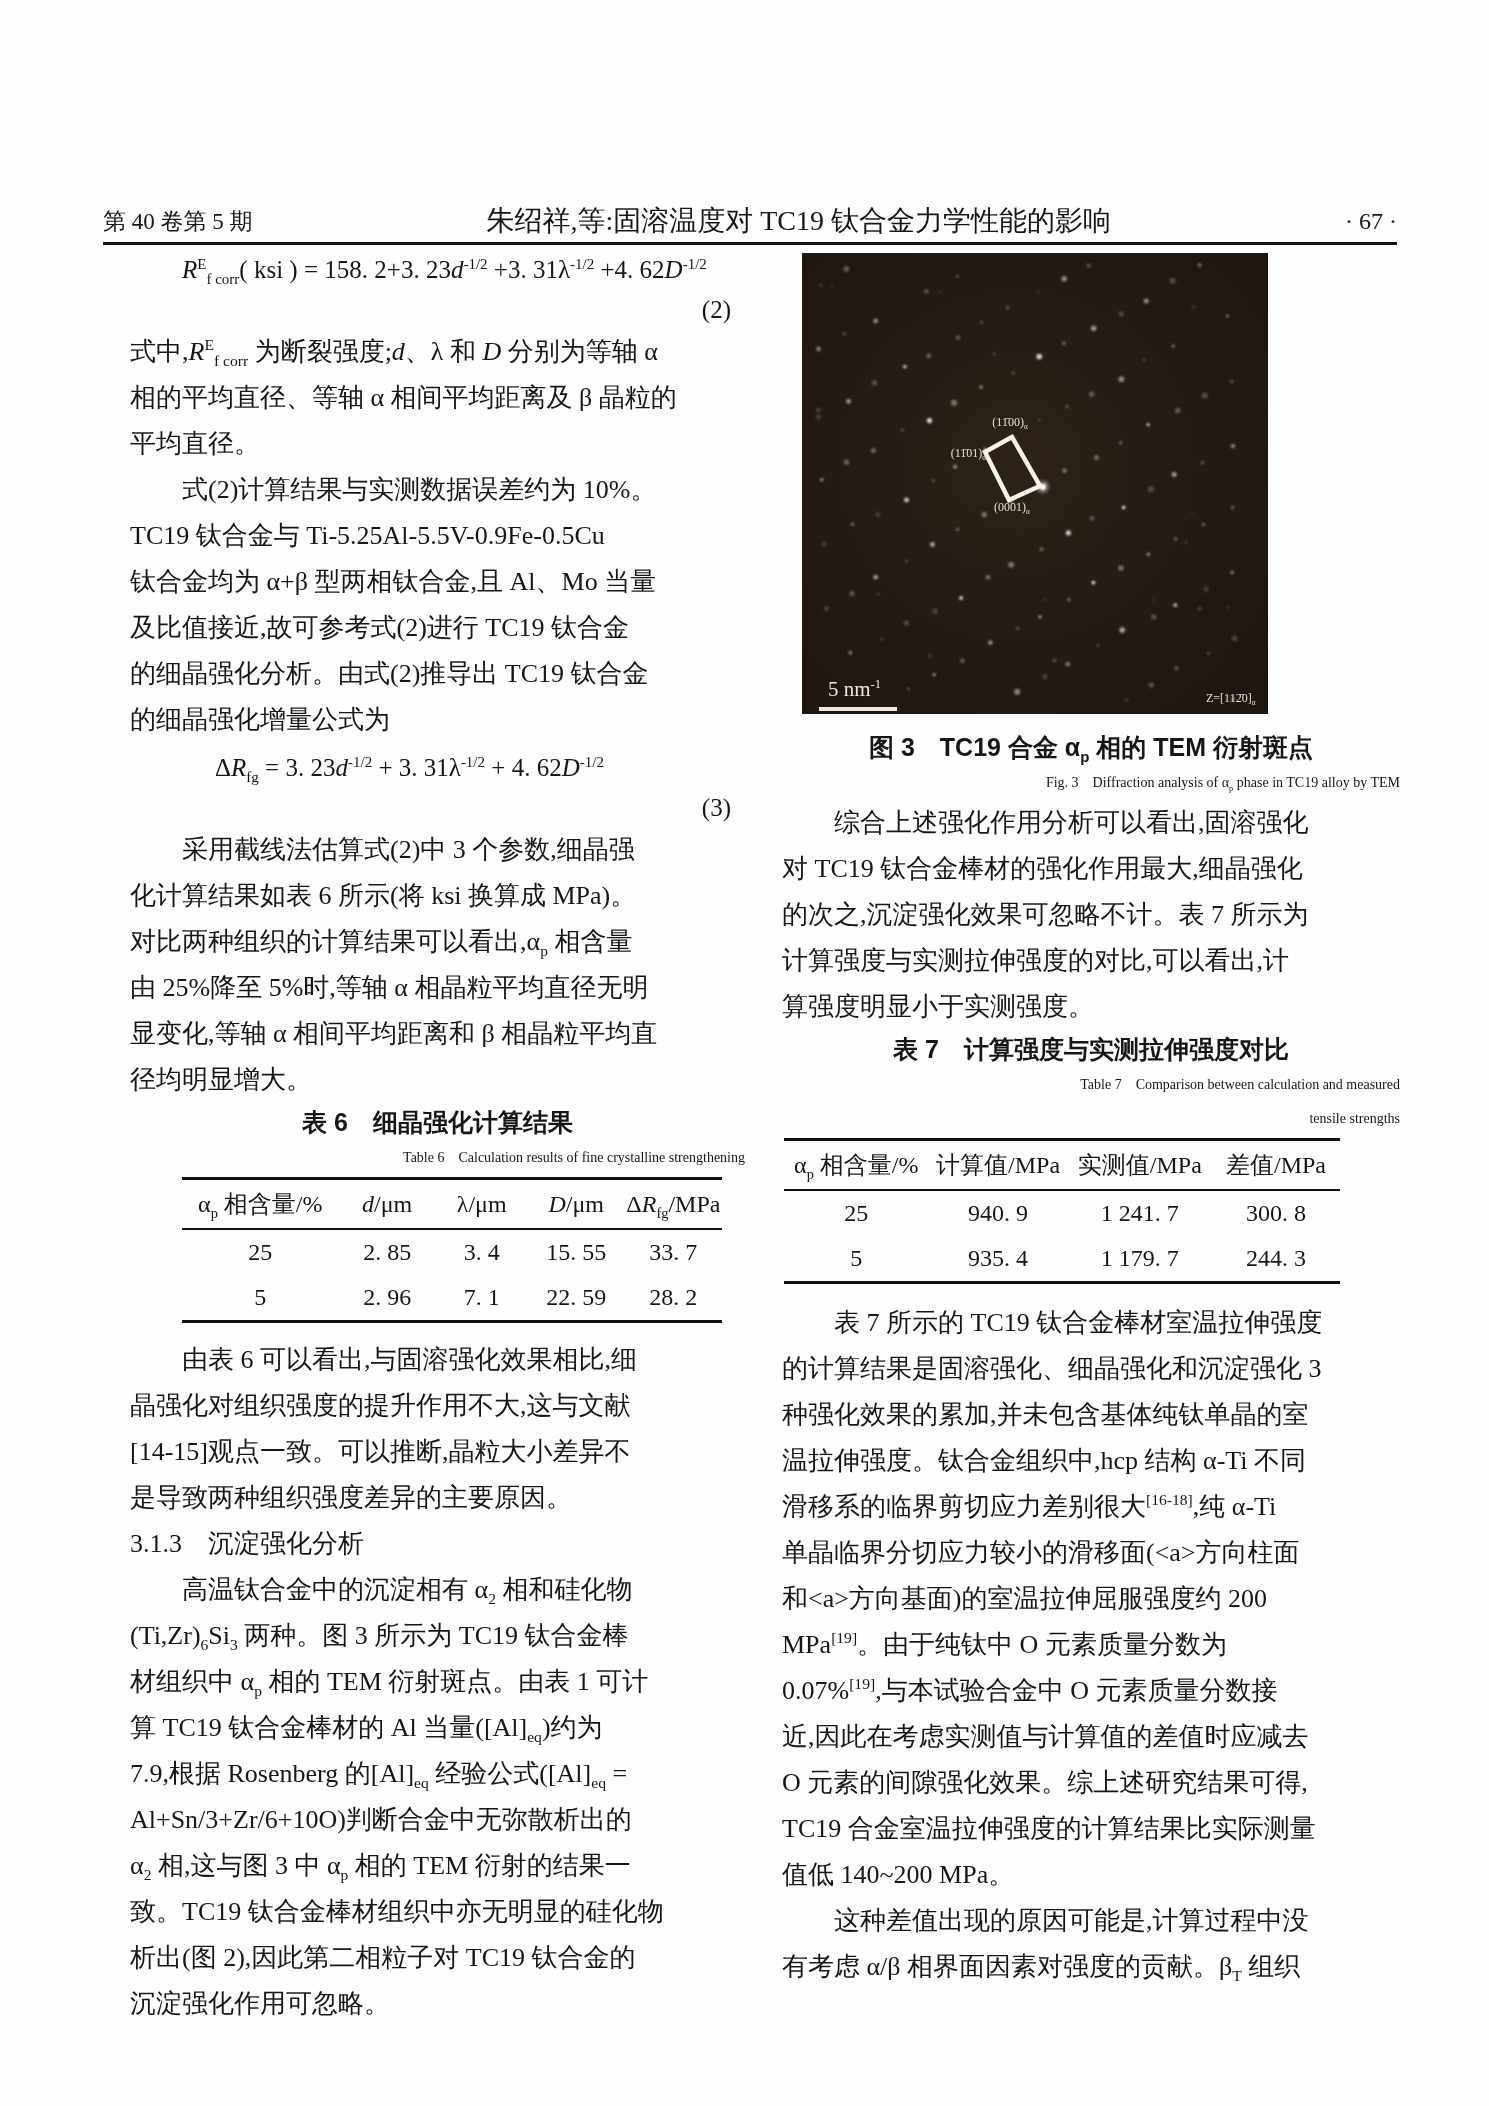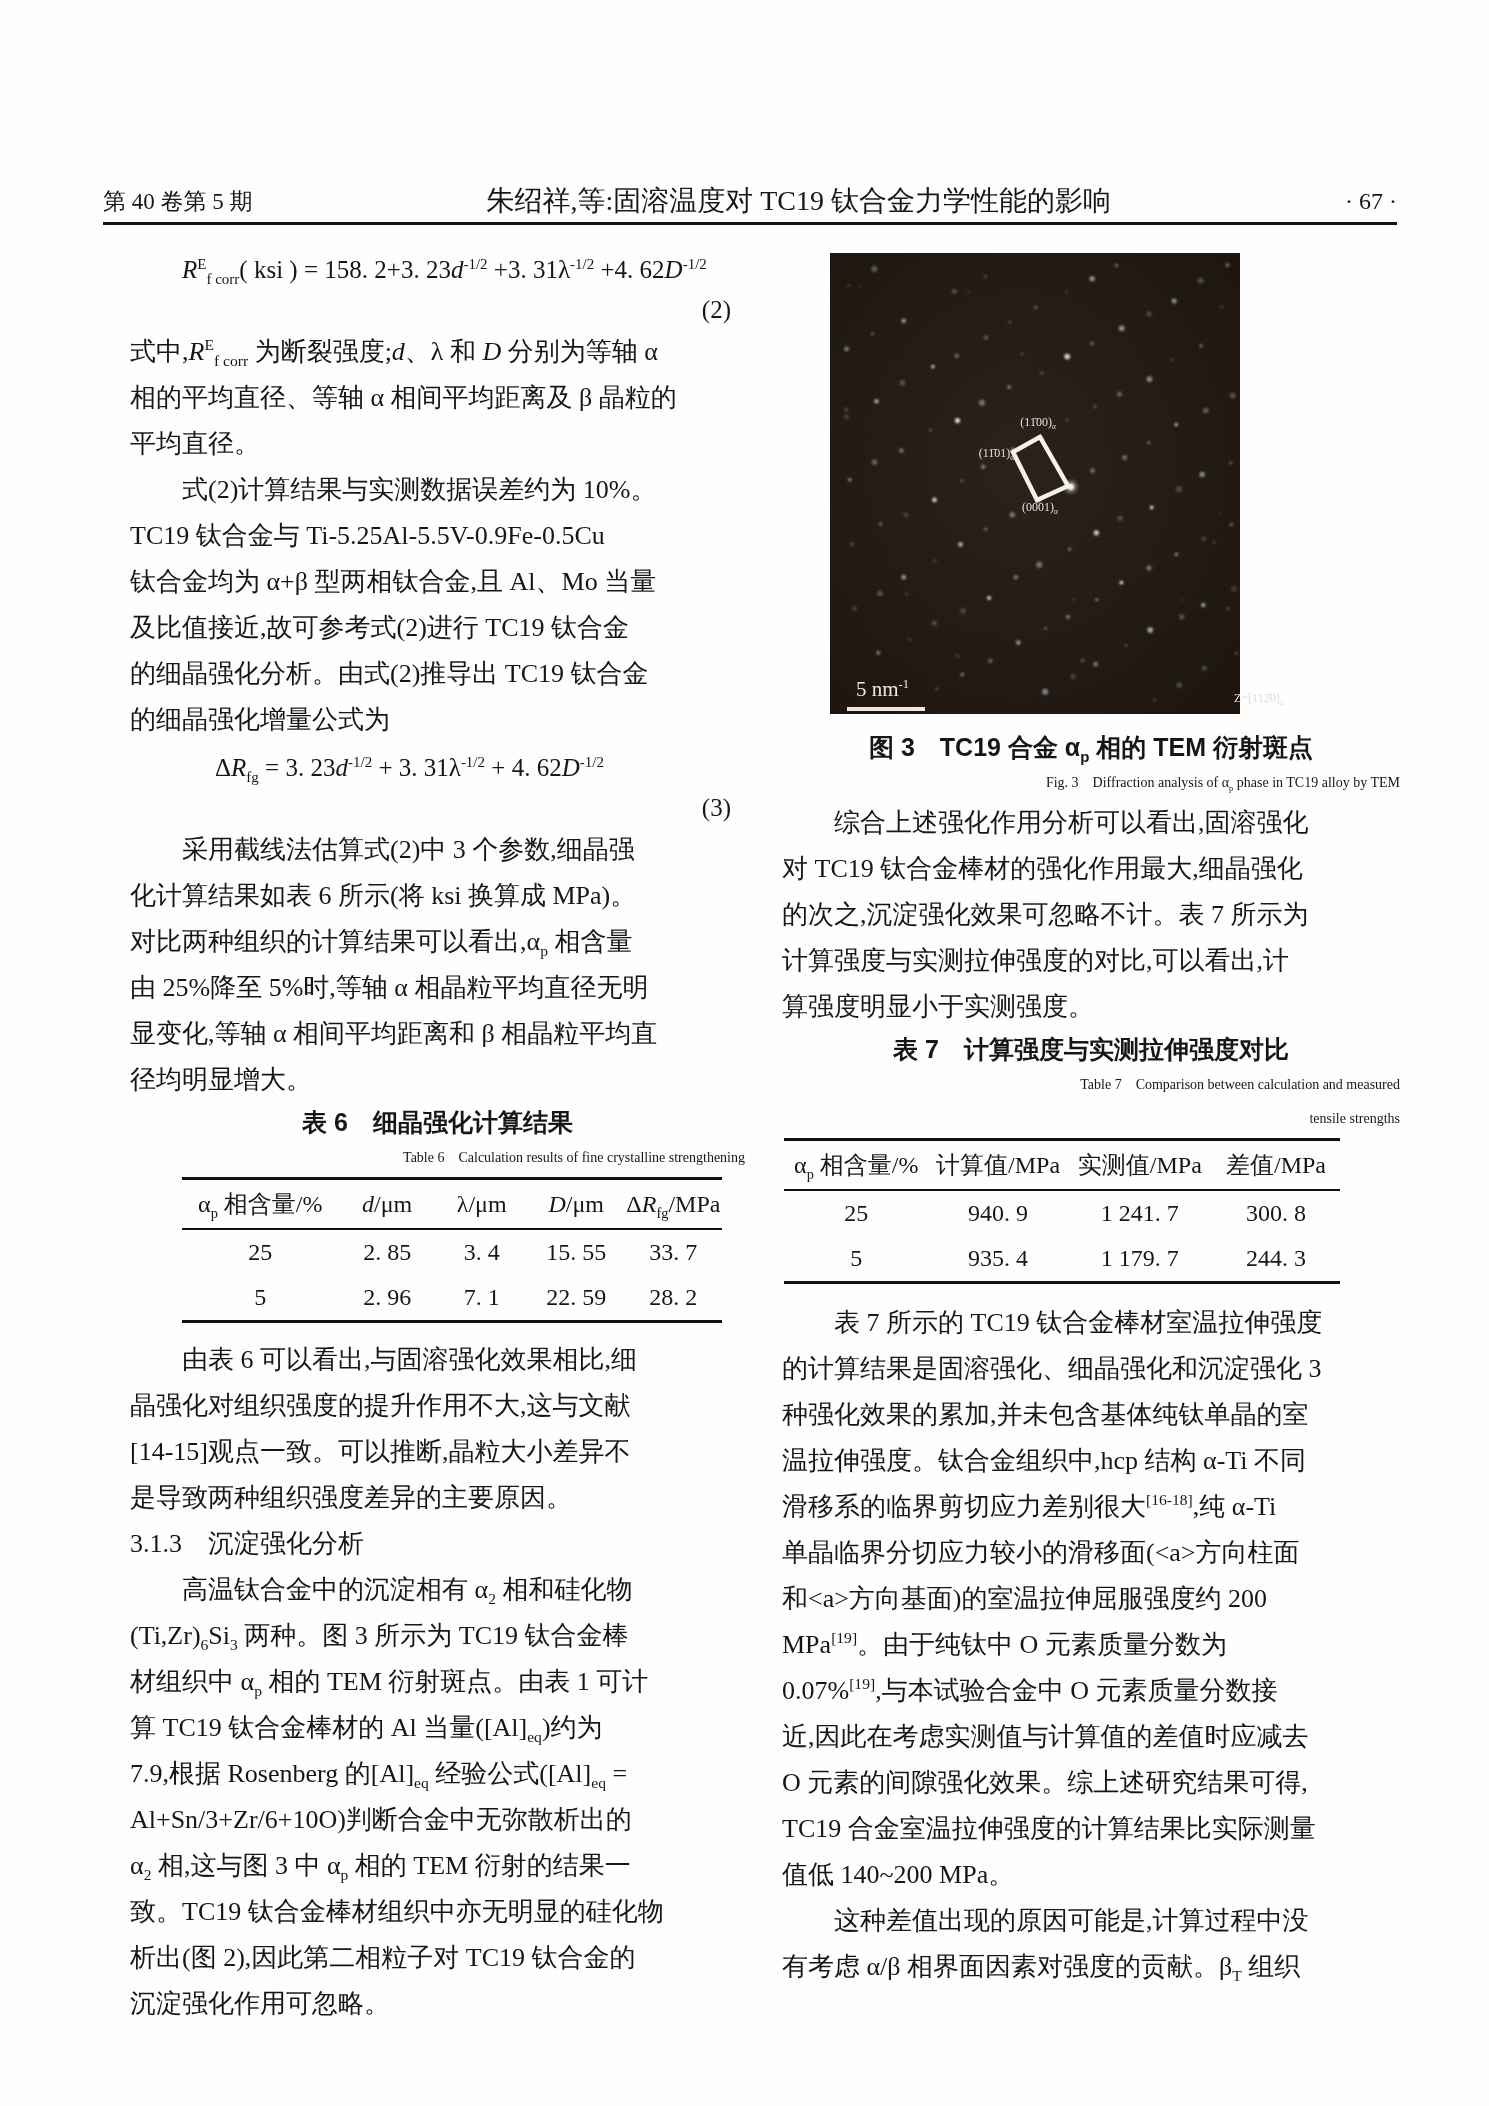--- a/index.html
+++ b/index.html
@@ -1,19 +1,19 @@
 <!DOCTYPE html>
 <html><head>
 <meta charset="utf-8">
 <style>
   html,body{margin:0;padding:0;background:#e8e8e8;}
   .page{position:relative;width:1489px;height:2106px;background:#fefefe;margin:0 auto;
         font-family:"Liberation Serif","DejaVu Serif",serif;color:#161616;overflow:hidden;}
   
-  .pg-header{position:absolute;left:103px;top:180px;width:1294px;height:42px;
+  .pg-header{position:absolute;left:103px;top:200px;width:1294px;height:42px;
              border-bottom:3px solid #141414;display:flex;align-items:center;}
   .pg-header .issue{font-size:23px;flex:0 0 auto;}
   .pg-header .rtitle{flex:1 1 auto;text-align:center;font-size:28px;}
   .pg-header .pgnum{font-size:24px;flex:0 0 auto;}
   
   .col{position:absolute;top:245px;}
   .col-left{left:130px;width:615px;}
   .col-right{left:782px;width:618px;top:253px;}
   .tline{height:46px;line-height:46px;font-size:26px;white-space:nowrap;}
   .equation{height:50px;line-height:50px;font-size:25px;white-space:nowrap;}
@@ -36,21 +36,21 @@
   #table6 .tcell:nth-child(1){flex:0 0 29%;}
   #table6 .tcell:nth-child(2){flex:0 0 18%;}
   #table6 .tcell:nth-child(3){flex:0 0 17%;}
   #table6 .tcell:nth-child(4){flex:0 0 18%;}
   #table6 .tcell:nth-child(5){flex:0 0 18%;}
   #table7 .tcell:nth-child(1){flex:0 0 26%;}
   #table7 .tcell:nth-child(2){flex:0 0 25%;}
   #table7 .tcell:nth-child(3){flex:0 0 26%;}
   #table7 .tcell:nth-child(4){flex:0 0 23%;}
   
-  .tem-fig{position:relative;width:410px;height:461px;margin:0 0 14px 48px;
+  .tem-fig{position:relative;width:466px;height:461px;margin:0 0 14px 20px;
            background:radial-gradient(ellipse at 46% 46%, #2c2219 0%, #241c15 45%, #1c1510 100%);}
   .tem-fig svg{position:absolute;left:0;top:0;}
   .tem-label{position:absolute;color:#e6dfd2;font-size:12px;white-space:nowrap;
              font-family:"Liberation Serif","DejaVu Serif",serif;}
   .lbl-1100{left:170px;top:162px;width:76px;text-align:center;}
   .lbl-1101{left:122px;top:193px;width:62px;text-align:right;}
   .lbl-0001{left:172px;top:247px;width:76px;text-align:center;}
   .lbl-zone{left:404px;top:438px;}
   .lbl-scale{left:26px;top:424px;font-size:21px;color:#efe9dd;}
   .scalebar{position:absolute;left:17px;top:454px;width:78px;height:4px;background:#efe9dd;}

